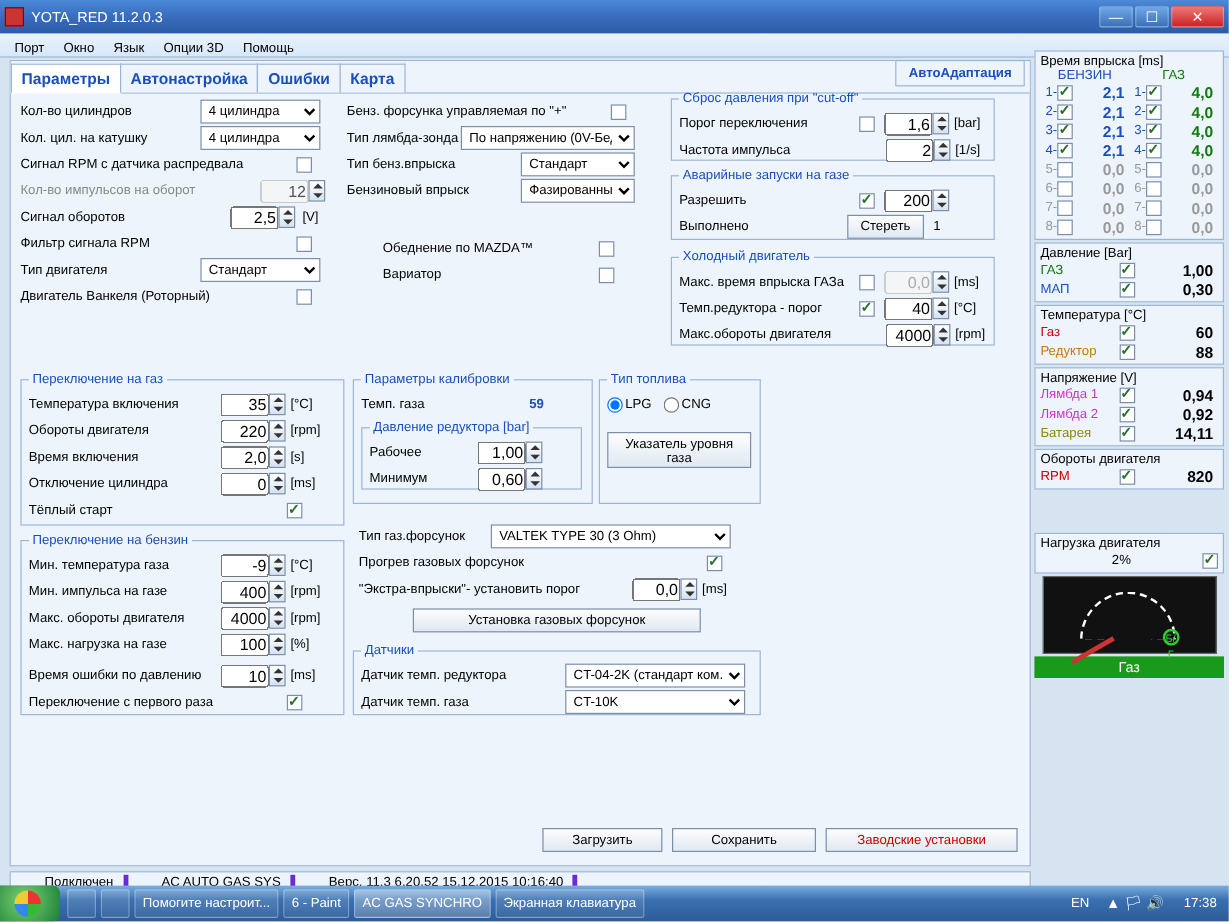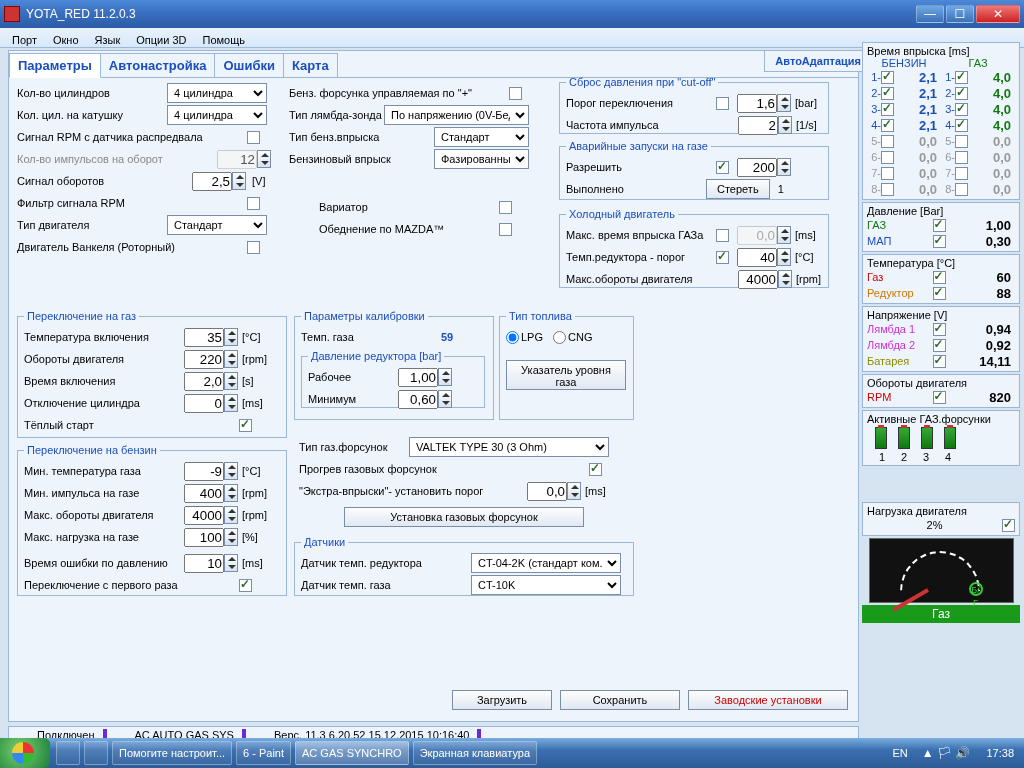--- a/index.html
+++ b/index.html
@@ -142,26 +142,26 @@
           <span class="lbl" style="width:145px">Тип бенз.впрыска</span>
         <select style="width:95px"><option>Стандарт</option></select>
         </div>
       <div class="row">
           <span class="lbl" style="width:145px">Бензиновый впрыск</span>
         <select style="width:95px"><option>Фазированный</option></select>
         </div>
       <div style="height:26px"></div>
       <div class="row">
           <span style="width:30px"></span>
+          <span class="lbl" style="width:180px">Обеднение по MAZDA™</span>
+        <span class="chk"></span>
+        </div>
+      <div class="row">
+          <span style="width:30px"></span>
           <span class="lbl" style="width:180px">Вариатор</span>
-        <span class="chk"></span>
-        </div>
-      <div class="row">
-          <span style="width:30px"></span>
-          <span class="lbl" style="width:180px">Обеднение по MAZDA™</span>
         <span class="chk"></span>
         </div>
     </div>
 
 
     <fieldset style="left:550px; top:-2px; width:270px; height:58px;">
       <legend>Сброс давления при "cut-off"</legend>
       <div class="row">
           <span class="lbl" style="width:150px">Порог переключения</span>
         <span class="chk"></span>
@@ -354,21 +354,21 @@
 
     <div style="position:absolute; right:10px; bottom:10px; display:flex; gap:8px;">
       <button class="btn" style="width:100px">Загрузить</button>
       <button class="btn" style="width:120px">Сохранить</button>
       <button class="btn red" style="width:160px">Заводские установки</button>
     </div>
 
   </div>
 </div>
 
-<div class="autoad" style="right:152px">АвтоАдаптация</div>
+<div class="autoad" style="right:170px">АвтоАдаптация</div>
 
 <div class="sidepanel">
   <div class="sidegroup">
     <div class="hdr">Время впрыска [ms]</div>
     <div style="display:flex">
         <span style="flex:1;text-align:center" class="petcolor">БЕНЗИН</span>
       <span style="flex:1;text-align:center" class="gascolor">ГАЗ</span>
       </div>
     <div id="injrows">
         <div class="sideval">
@@ -481,30 +481,20 @@
         <span class="val">14,11</span>
       </div>
   </div>
   <div class="sidegroup">
     <div class="hdr">Обороты двигателя</div>
     <div class="sideval">
         <span class="redcolor" style="flex:1">RPM</span>
         <span class="chk checked"></span>
         <span class="val">820</span>
       </div>
-  </div>
-  <div class="sidegroup">
-    <div class="hdr">Активные ГАЗ.форсунки</div>
-    <div style="text-align:left;padding:2px 0 0 4px">
-      <span class="injicon"></span>
-      <span class="injicon"></span>
-      <span class="injicon"></span>
-      <span class="injicon"></span>
-    </div>
-    <div style="padding-left:4px"><span style="display:inline-block;width:22px;text-align:center">1</span><span style="display:inline-block;width:22px;text-align:center">2</span><span style="display:inline-block;width:22px;text-align:center">3</span><span style="display:inline-block;width:22px;text-align:center">4</span></div>
   </div>
   <div class="sidegroup" style="margin-top:36px">
     <div class="hdr">Нагрузка двигателя</div>
     <div class="sideval">
         <span style="flex:1;text-align:center">2%</span>
         <span class="chk checked"></span>
       </div>
   </div>
   <div class="gauge">
     <div class="arc"></div>

